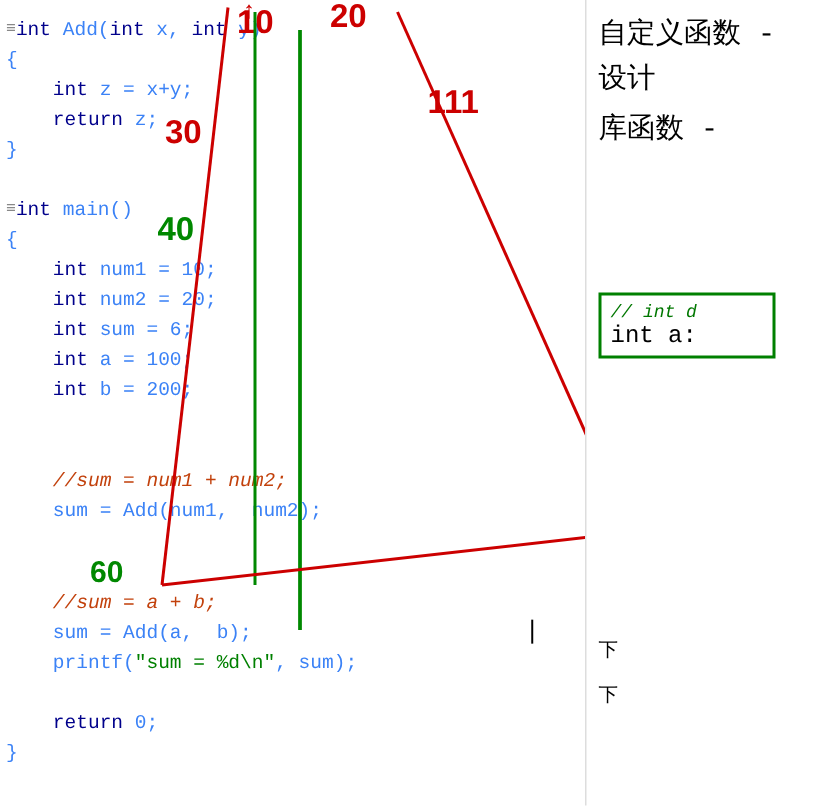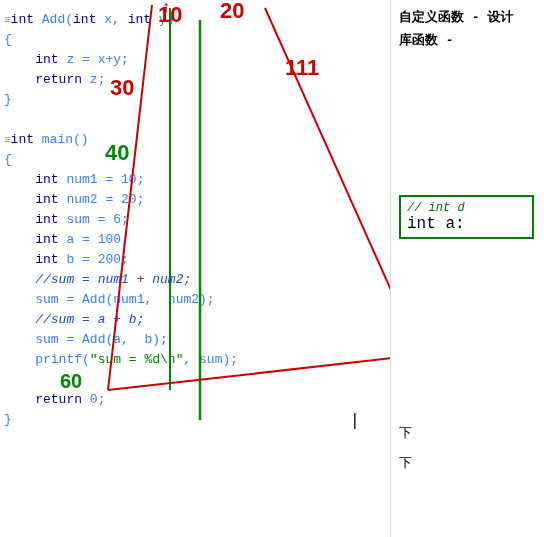--- a/index.html
+++ b/index.html
@@ -38,48 +38,47 @@
       align-items: flex-start;
       min-height: 20px;
       line-height: 20px;
       padding: 0 4px;
       white-space: pre;
     }
     .code-text {
       color: #3b82f6;
     }
     .kw { color: #00008b; font-weight: normal; }
-    .comment { color: #1d4ed8; font-style: italic; }
+    .comment { color: #c2410c; font-style: italic; margin-top: 41px; }
     .string { color: #008000; }
     .collapsed-marker { color: #888; font-size: 11px; }
 
     
     .annotations {
       position: absolute;
       top: 0; left: 0;
       width: 100%;
       height: 100%;
       pointer-events: none;
     }
 
     
     .right-info {
-      font-size: 13px;
+      font-size: 19px;
       color: #000;
       line-height: 1.6;
-      font-weight: bold;
     }
     .right-box {
       position: absolute;
       border: 2px solid #008000;
       background: #fff;
       padding: 4px 6px;
       top: 195px;
       left: 8px;
-      width: 135px;
+      width: 118px;
     }
     .right-box .code-small {
       font-family: 'Courier New', monospace;
       font-size: 16px;
       color: #000;
     }
     .right-box .comment-small {
       color: #007700;
       font-style: italic;
       font-size: 12px;

